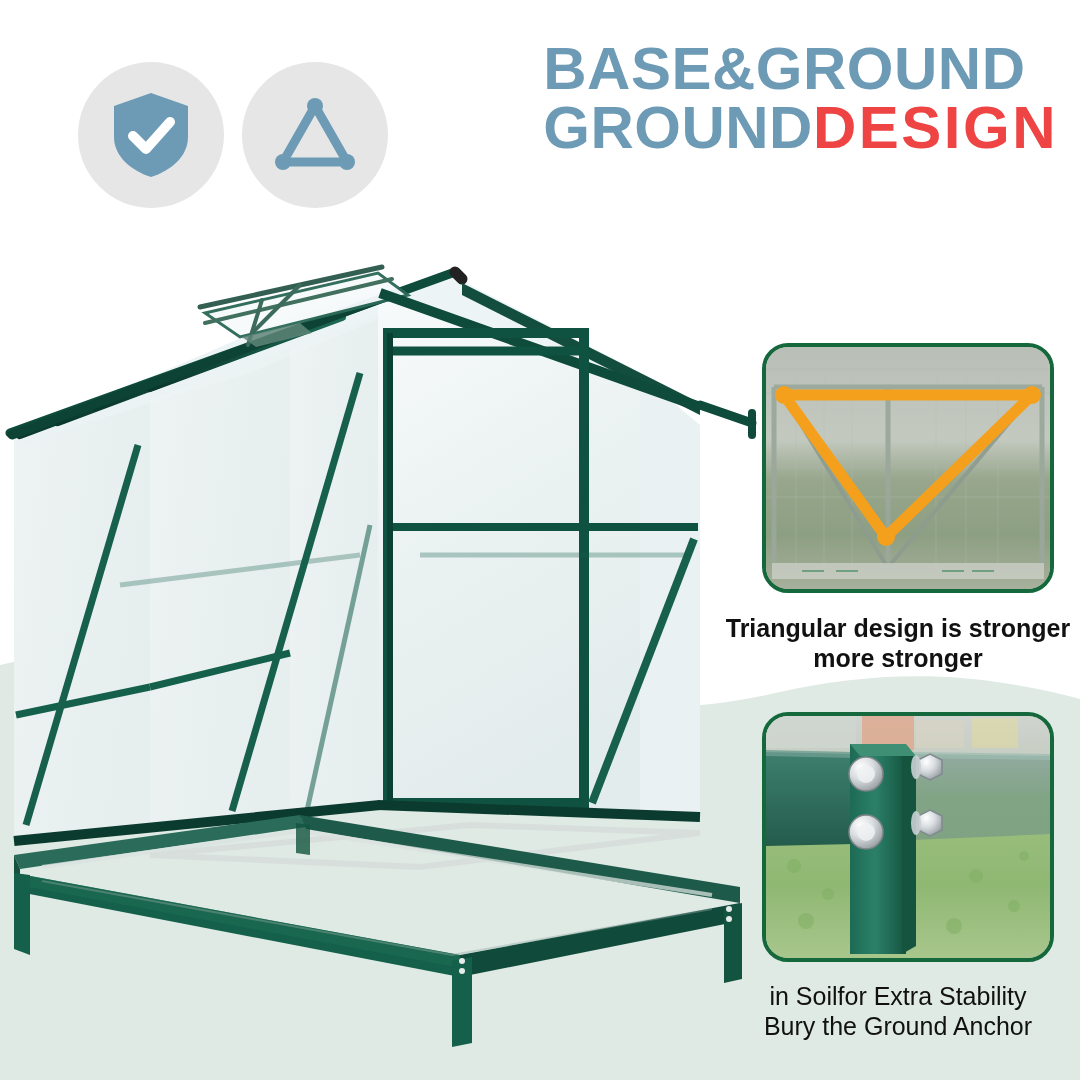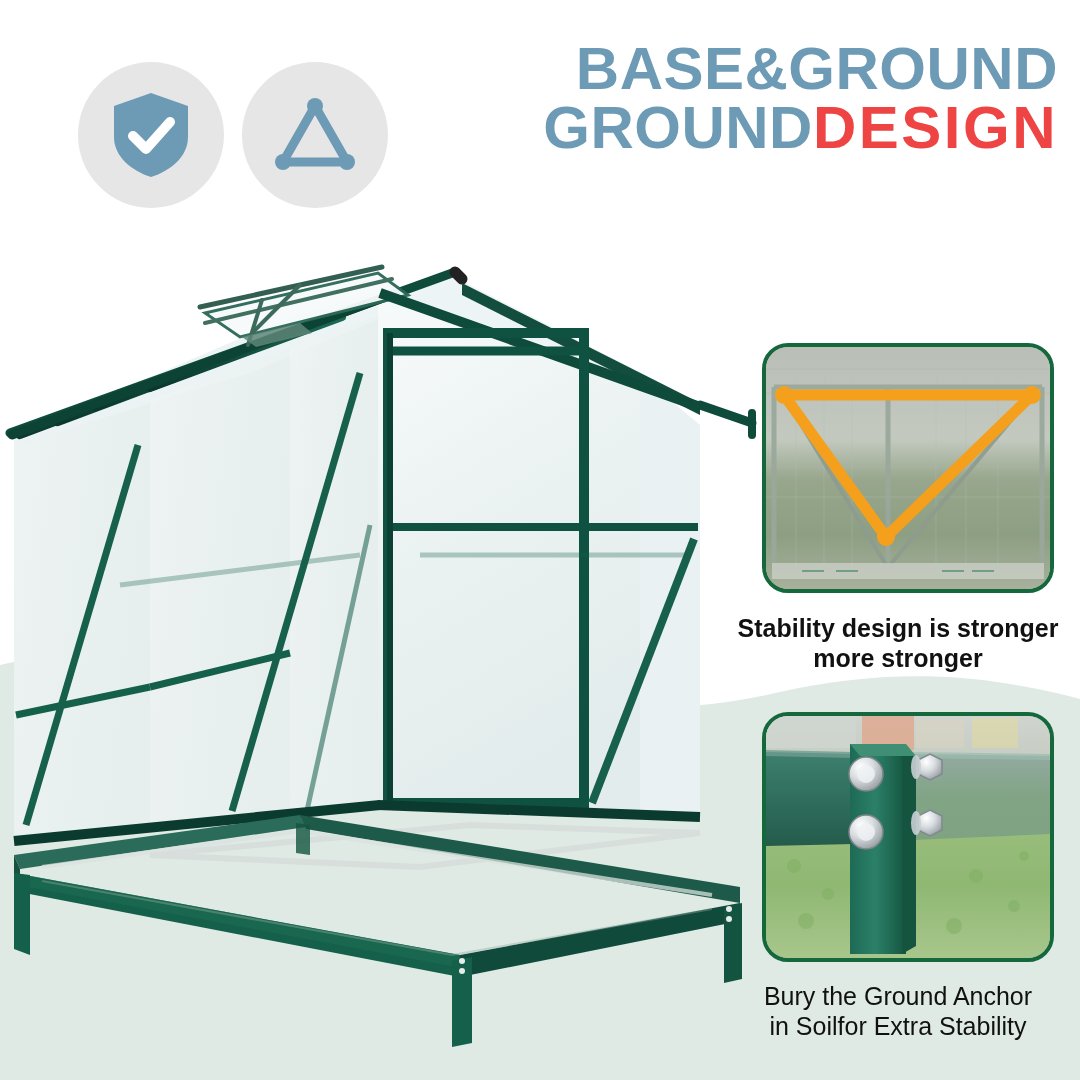--- a/index.html
+++ b/index.html
@@ -17,21 +17,21 @@
 
   
   .header-icons { position:absolute; left:78px; top:62px; display:flex; gap:18px; z-index:5; }
   .badge-circle {
     width:146px; height:146px; border-radius:50%;
     background:#e6e6e6;
     display:flex; align-items:center; justify-content:center;
   }
   .headline {
     position:absolute; right:22px; top:40px; z-index:5;
-    text-align:right;
+    text-align:left;
     line-height:0.98;
   }
   .headline .line {
     font-size:60px;
     font-weight:bold;
     letter-spacing:0.5px;
     white-space:nowrap;
     display:block;
   }
   .tx-blue { color:#6d9bb5; }
@@ -316,21 +316,21 @@
       <g>
         <polyline points="18,48 266,48 120,190 18,48" fill="none" stroke="#f4a01c" stroke-width="11" stroke-linecap="round" stroke-linejoin="round"></polyline>
         <circle cx="18" cy="48" r="9" fill="#f4a01c"></circle>
         <circle cx="266" cy="48" r="9" fill="#f4a01c"></circle>
         <circle cx="120" cy="190" r="9" fill="#f4a01c"></circle>
       </g>
     </svg>
   </div>
 
   <div class="caption cap-tri">
-    <div>Stability design is stronger</div>
+    <div>Triangular design is stronger</div>
     <div>more stronger</div>
   </div>
 
   <div class="card card-anchor">
     <svg width="100%" height="100%" viewBox="0 0 284 242" preserveAspectRatio="none">
       <defs>
         <linearGradient id="grassBg" x1="0" y1="0" x2="0" y2="1">
           <stop offset="0%" stop-color="#cfd4cf"></stop>
           <stop offset="18%" stop-color="#c6cdc2"></stop>
           <stop offset="34%" stop-color="#9fc080"></stop>
@@ -394,17 +394,17 @@
       </g>
 
       <g fill="#c9d0d4" opacity="0.9">
         <ellipse cx="150" cy="51" rx="5" ry="12"></ellipse>
         <ellipse cx="150" cy="107" rx="5" ry="12"></ellipse>
       </g>
     </svg>
   </div>
 
   <div class="caption cap-anchor">
+    <div>in Soilfor Extra Stability</div>
     <div>Bury the Ground Anchor</div>
-    <div>in Soilfor Extra Stability</div>
   </div>
 
 </div>
 
 </body></html>

